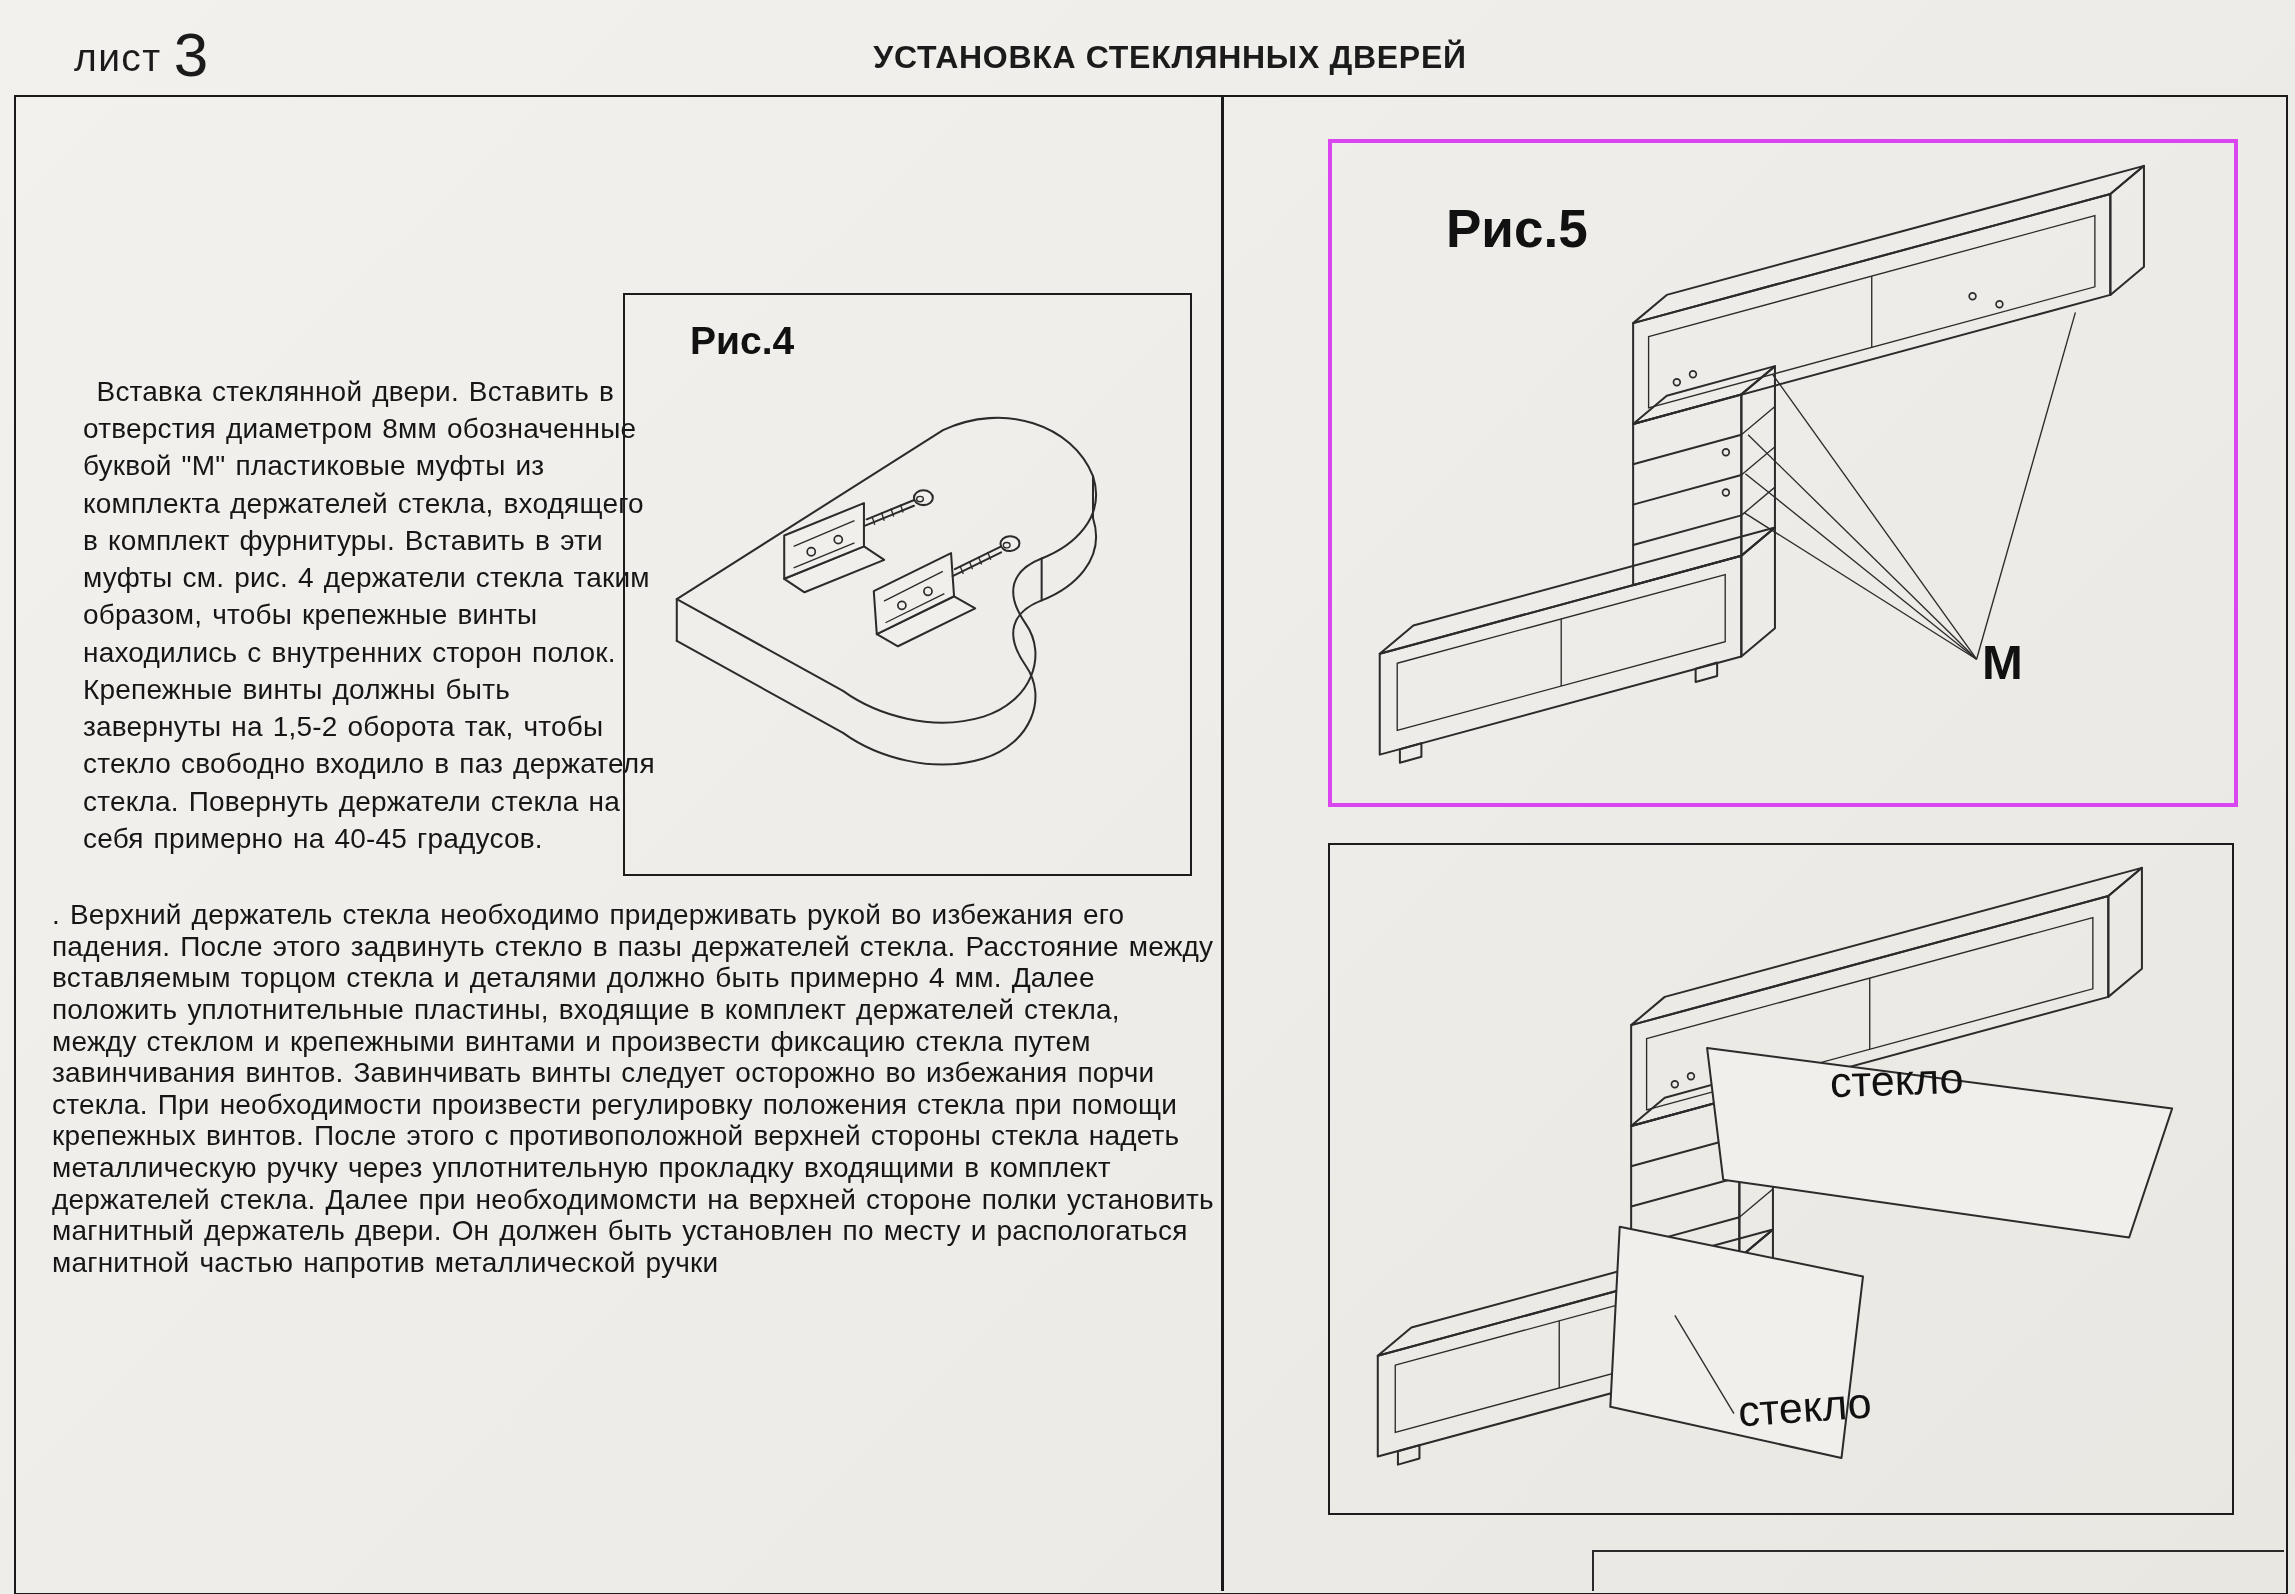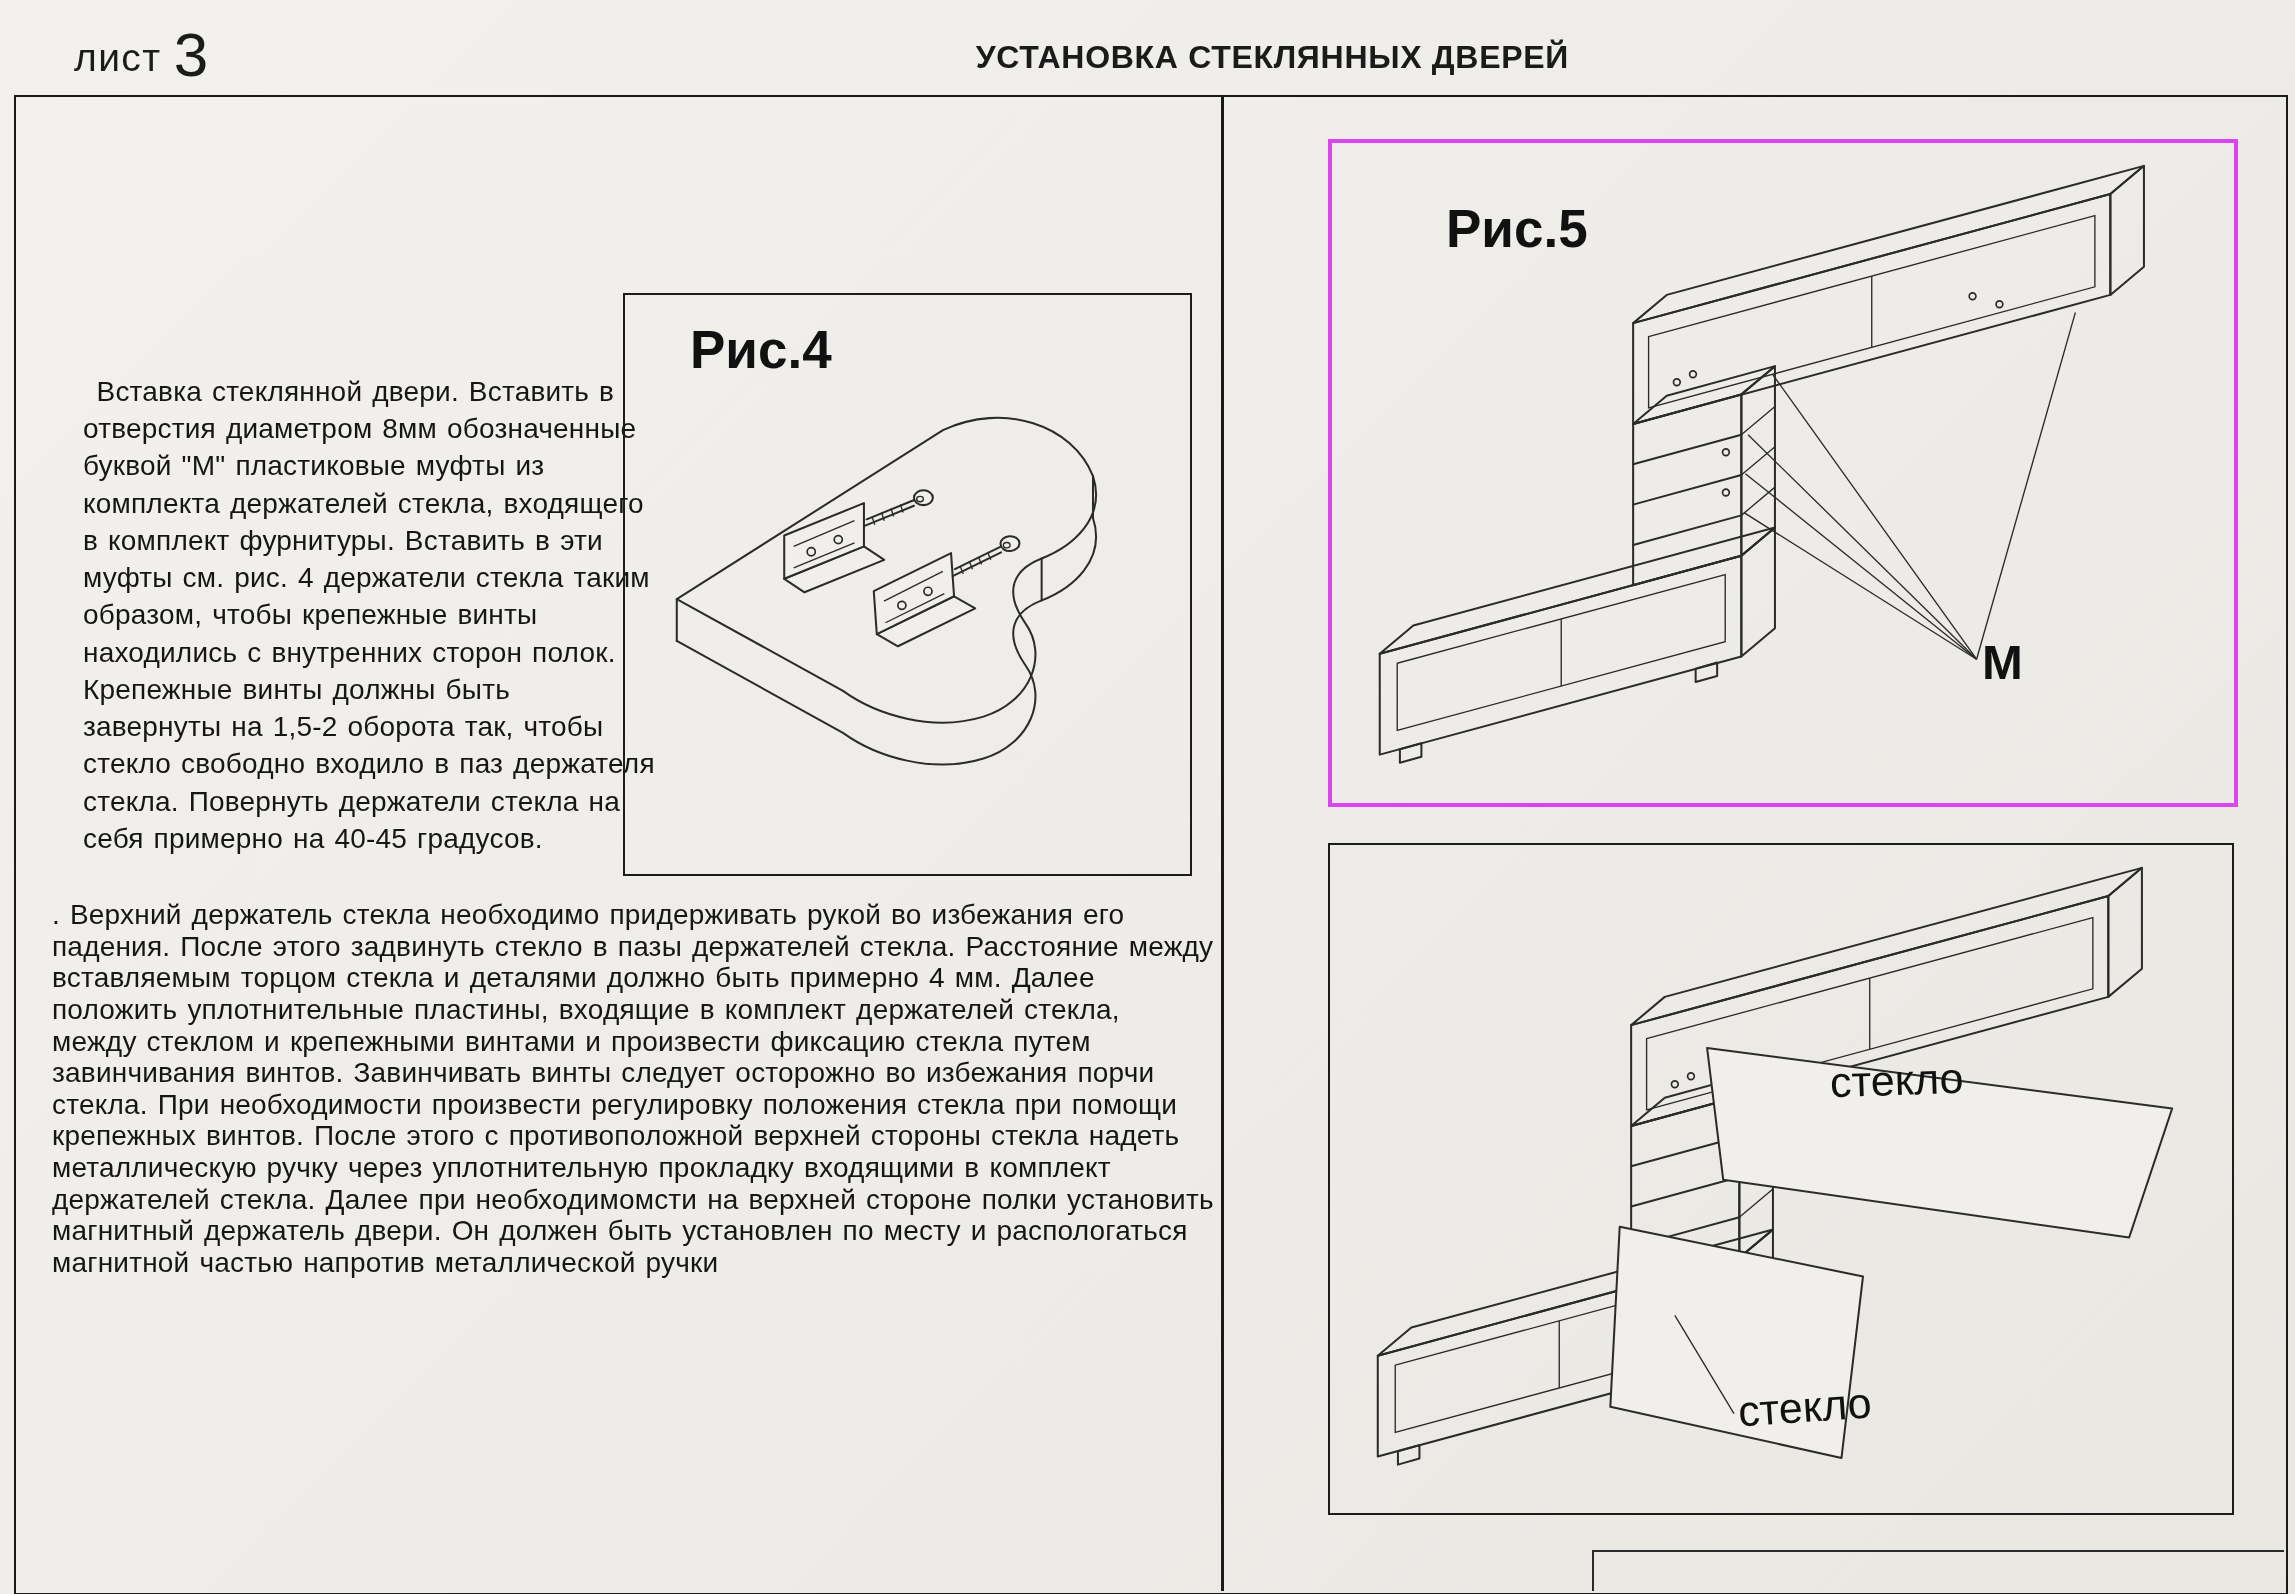--- a/index.html
+++ b/index.html
@@ -10,21 +10,21 @@
     color:#1b1b1b;
     position:relative;
     overflow:hidden;
   }
   #page{position:absolute;inset:0;}
   .abs{position:absolute;}
 
   
   .sheet{left:74px;top:19px;font-size:39px;letter-spacing:1.4px;}
   .sheet .num{font-size:62px;vertical-align:-5.4px;}
-  .page-title{left:771px;top:39px;width:798px;text-align:right;
+  .page-title{left:771px;top:39px;width:798px;text-align:center;
     font-size:32px;font-weight:bold;letter-spacing:0.7px;}
   .product-box{left:1825px;top:6px;width:433px;height:72px;
     border:2.7px solid #141414;display:flex;align-items:center;justify-content:center;
     font-size:46px;font-weight:bold;letter-spacing:2px;background:#f2f0ec;}
 
   
   .main-frame{left:13.5px;top:95px;width:2270px;height:1496px;border:2.7px solid #1a1a1a;}
   .v-divider{left:1221px;top:95px;width:2.7px;height:1496px;background:#1a1a1a;}
   .bottom-line-h{left:1592px;top:1550px;width:692px;height:2px;background:#2a2a2a;}
   .bottom-line-v{left:1592px;top:1550px;width:2px;height:41px;background:#2a2a2a;}
@@ -34,21 +34,21 @@
   .p1{left:42px;top:241px;width:1149px;line-height:1.24;text-indent:23px;}
   .p2{left:35px;top:373px;width:572px;line-height:1.33;text-indent:13.5px;margin-left:48px;}
   .p3{left:52px;top:899px;width:1162px;line-height:1.13;}
   .p4{left:38px;top:1414px;width:1162px;line-height:1.16;text-indent:16px;}
 
   
   .fig4-box{left:623px;top:293px;width:565px;height:579px;border:2px solid #1c1c1c;}
   .fig5-box{left:1328px;top:139px;width:902px;height:660px;border:4px solid #d946ef;}
   .fig6-box{left:1328px;top:843px;width:902px;height:668px;border:2px solid #1c1c1c;}
   .fig-label{font-weight:bold;color:#111;}
-  .fig4-label{left:65px;top:24px;font-size:53px;}
+  .fig4-label{left:65px;top:24px;font-size:39px;}
   .fig5-label{left:114px;top:55px;font-size:53px;}
   .marker-m{left:650px;top:491px;font-size:49px;font-weight:bold;}
   .glass-top{left:500px;top:211px;font-size:43px;transform:rotate(-2deg);}
   .glass-bottom{left:408px;top:538px;font-size:43px;transform:rotate(-4deg);}
 
   svg{display:block;}
   .ln{stroke:#2b2b2b;stroke-width:3;fill:none;stroke-linejoin:round;stroke-linecap:round;}
   .panel{stroke:#2b2b2b;stroke-width:3;fill:#f1efeb;stroke-linejoin:round;}
   .hole{stroke:#2b2b2b;stroke-width:2.5;fill:none;}
   .thin{stroke:#2b2b2b;stroke-width:2;fill:none;}

